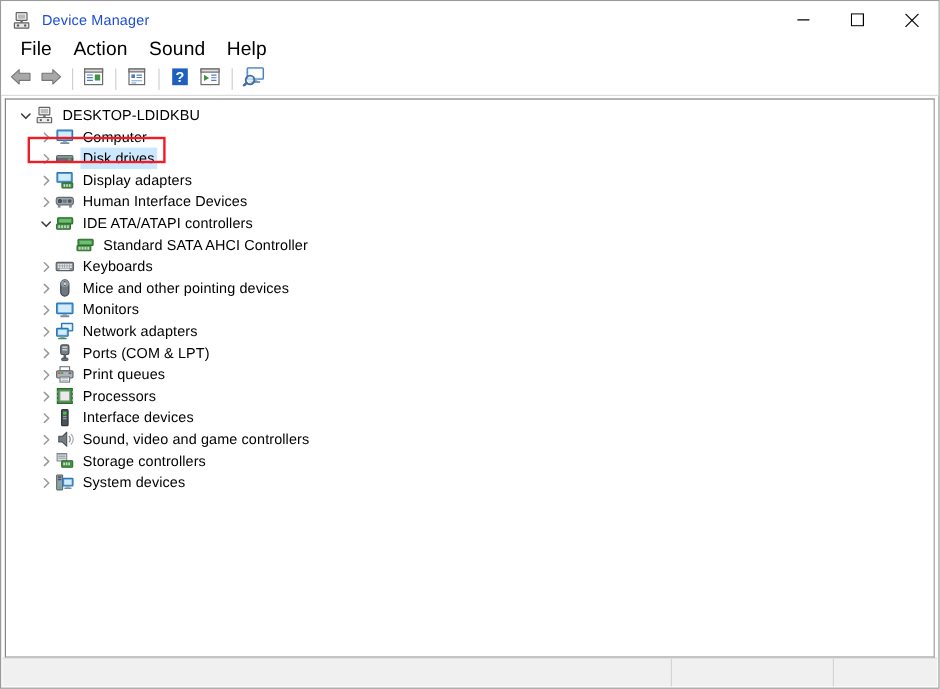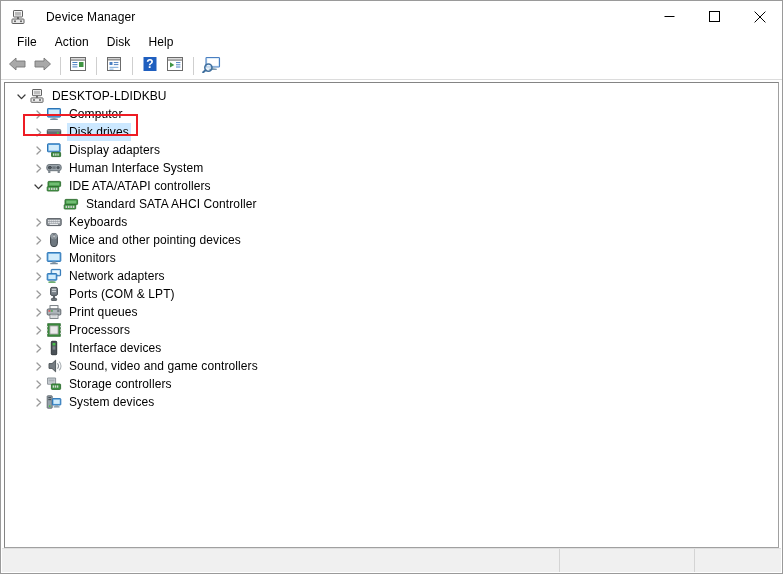--- a/index.html
+++ b/index.html
@@ -44,22 +44,22 @@
     height: 100%;
   }
   #title-icon {
     width: 16px;
     height: 16px;
     position: relative;
     flex: 0 0 16px;
   }
   #title-text {
     font-size: 12px;
-    color: #000000;
-    margin-left: 20px;
+    color: #1d4ed8;
+    margin-left: 9px;
     white-space: nowrap;
     letter-spacing: 0.15px;
   }
   #window-controls {
     position: absolute;
     right: 0;
     top: 0;
     height: 31px;
     display: flex;
   }
@@ -78,21 +78,21 @@
   
   #menubar {
     height: 21px;
     flex: 0 0 21px;
     background: #ffffff;
     display: flex;
     align-items: center;
     padding-left: 7px;
   }
   .menu-item {
-    font-size: 12px;
+    font-size: 16px;
     color: #000000;
     padding: 2px 9px 3px 9px;
     white-space: nowrap;
     letter-spacing: 0.1px;
   }
 
   
   #toolbar {
     height: 26px;
     flex: 0 0 26px;
@@ -248,21 +248,21 @@
           <line x1="0.6" y1="0.6" x2="11.4" y2="11.4" stroke="#000" stroke-width="1"></line>
           <line x1="11.4" y1="0.6" x2="0.6" y2="11.4" stroke="#000" stroke-width="1"></line>
         </svg>
       </div>
     </div>
   </div>
 
   <div id="menubar">
     <div class="menu-item">File</div>
     <div class="menu-item">Action</div>
-    <div class="menu-item">Disk</div>
+    <div class="menu-item">Sound</div>
     <div class="menu-item">Help</div>
   </div>
 
   <div id="toolbar">
 
     <div class="tb-btn">
       <span>
         <svg width="19" height="16" viewBox="0 0 19 16">
           <path d="M8 2 L1.5 8 L8 14 L8 11 L17 11 L17 5 L8 5 Z" fill="#a8a8a8" stroke="#767676" stroke-width="0.9" stroke-linejoin="round"></path>
         </svg>
@@ -437,21 +437,21 @@
           <svg width="16" height="16" viewBox="0 0 16 16">
             <rect x="0.8" y="4.5" width="14.4" height="6.2" rx="2.4" fill="#9aa3aa" stroke="#626b72" stroke-width="0.9"></rect>
             <circle cx="3.9" cy="7.6" r="1.6" fill="#4c5view"></circle>
             <circle cx="3.9" cy="7.6" r="1.6" fill="#4c555c"></circle>
             <circle cx="12.1" cy="7.6" r="1.6" fill="#4c555c"></circle>
             <rect x="6.3" y="6.3" width="3.4" height="2.6" fill="#6f787f"></rect>
             <rect x="2.2" y="10.4" width="2.2" height="2.6" fill="#7d868d"></rect>
             <rect x="11.6" y="10.4" width="2.2" height="2.6" fill="#7d868d"></rect>
           </svg>
         </span>
-        <span class="node-label">Human Interface System</span>
+        <span class="node-label">Human Interface Devices</span>
       </div>
 
       <div class="row lvl1">
         <span class="twisty">
           <svg width="9" height="9" viewBox="0 0 9 9">
             <polyline points="1,3 4.5,6.6 8,3" fill="none" stroke="#3a3a3a" stroke-width="1.3" stroke-linecap="round" stroke-linejoin="round"></polyline>
           </svg>
         </span>
         <span class="node-icon">
           <svg width="16" height="16" viewBox="0 0 16 16">

